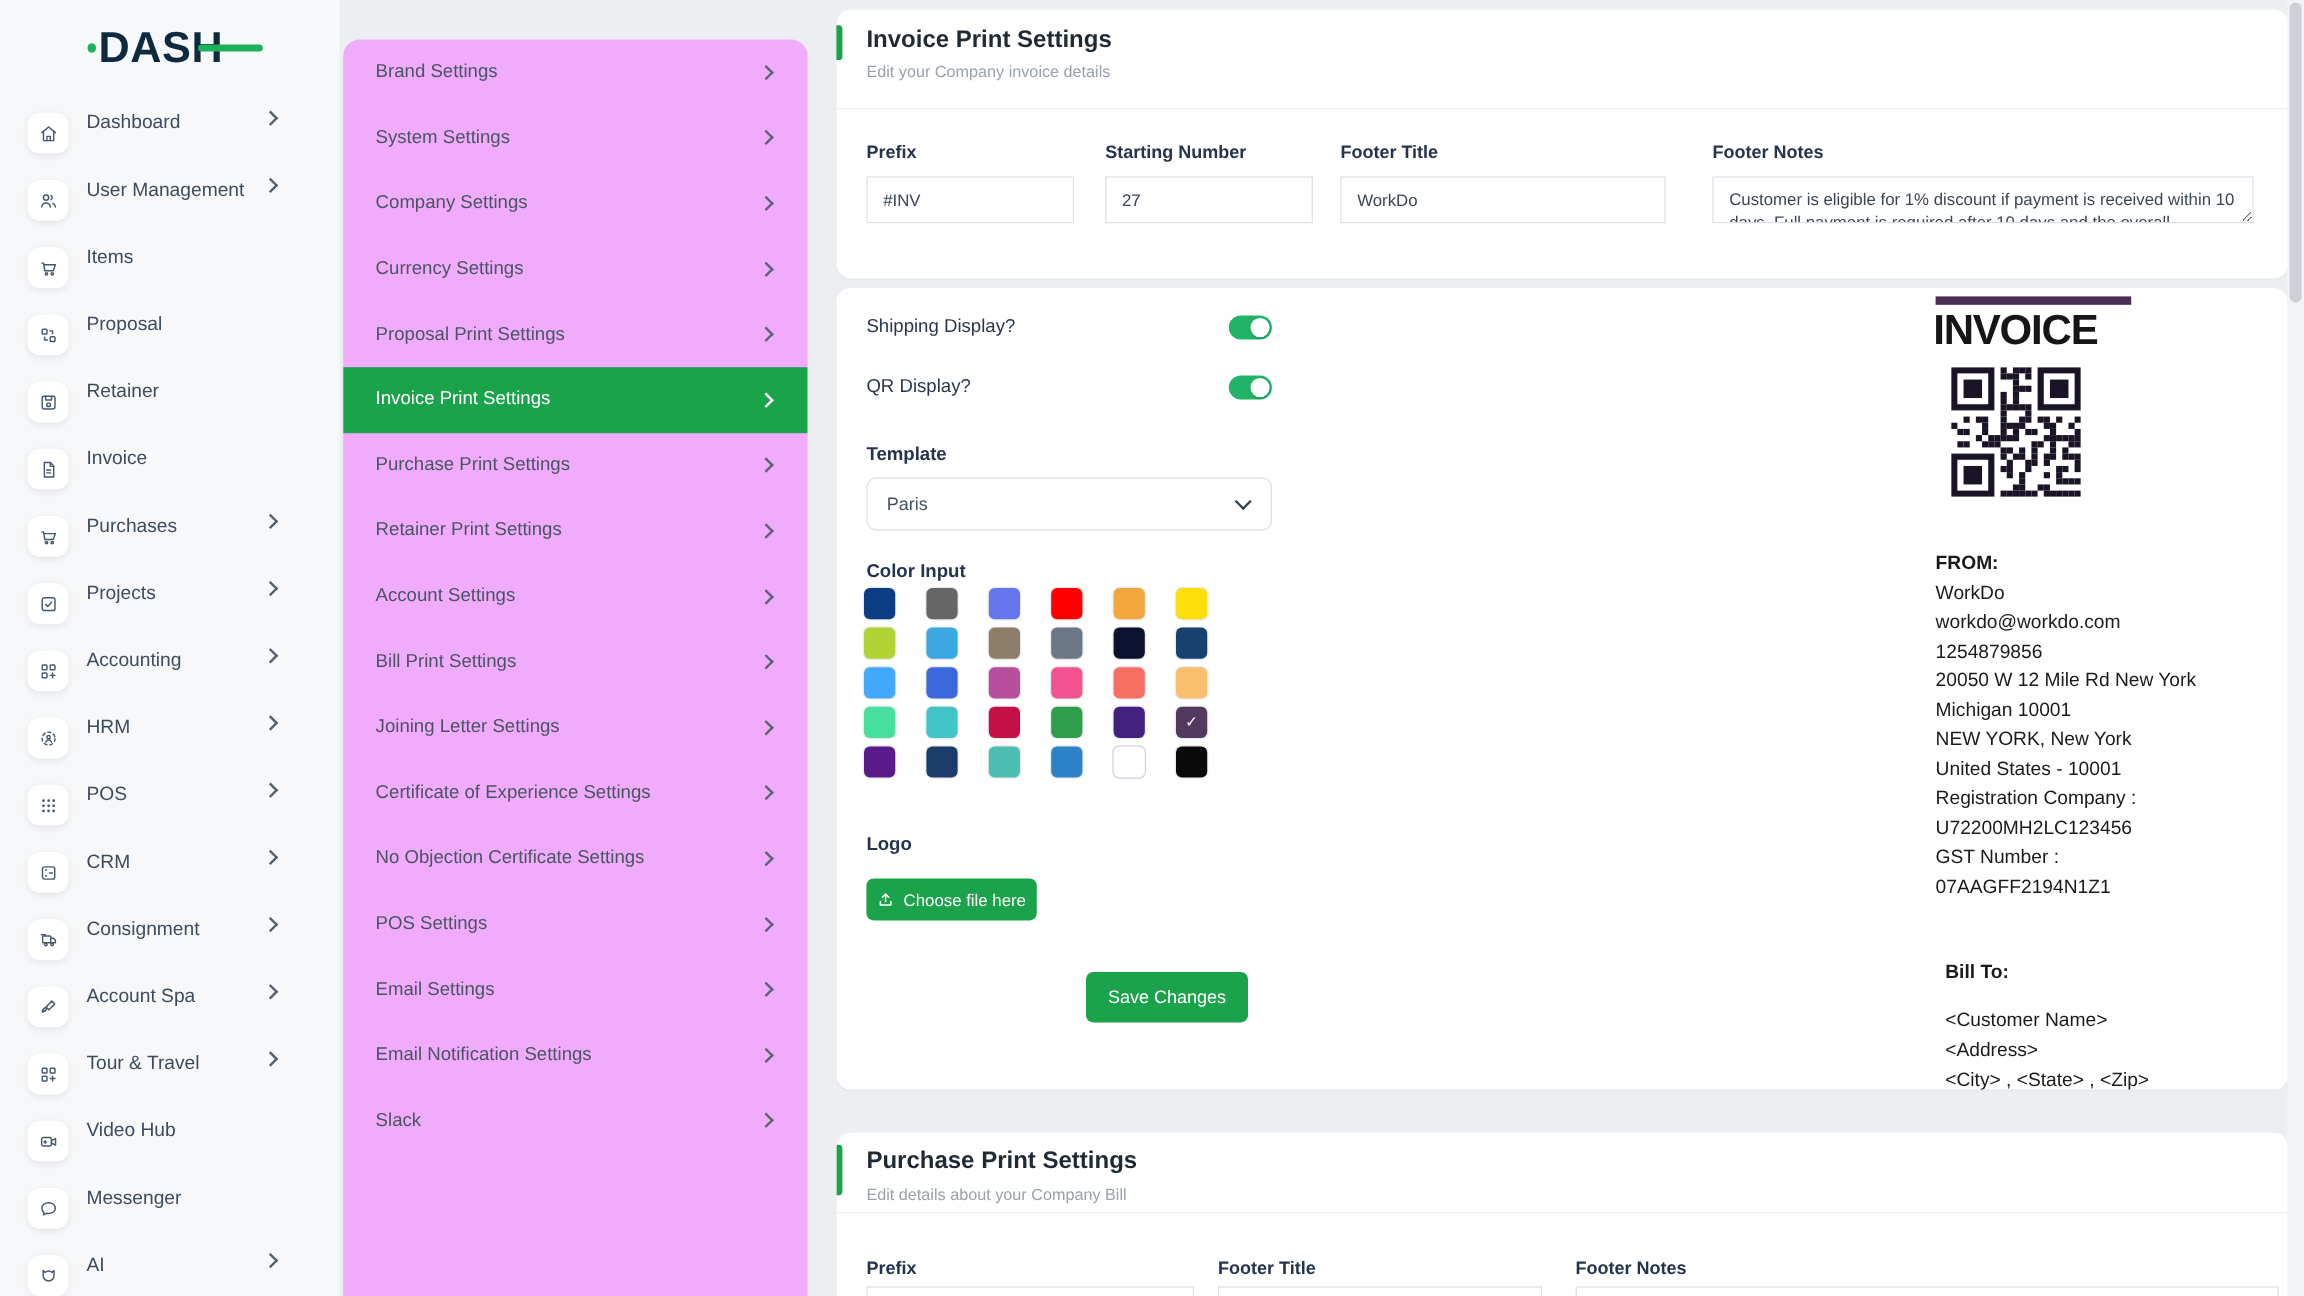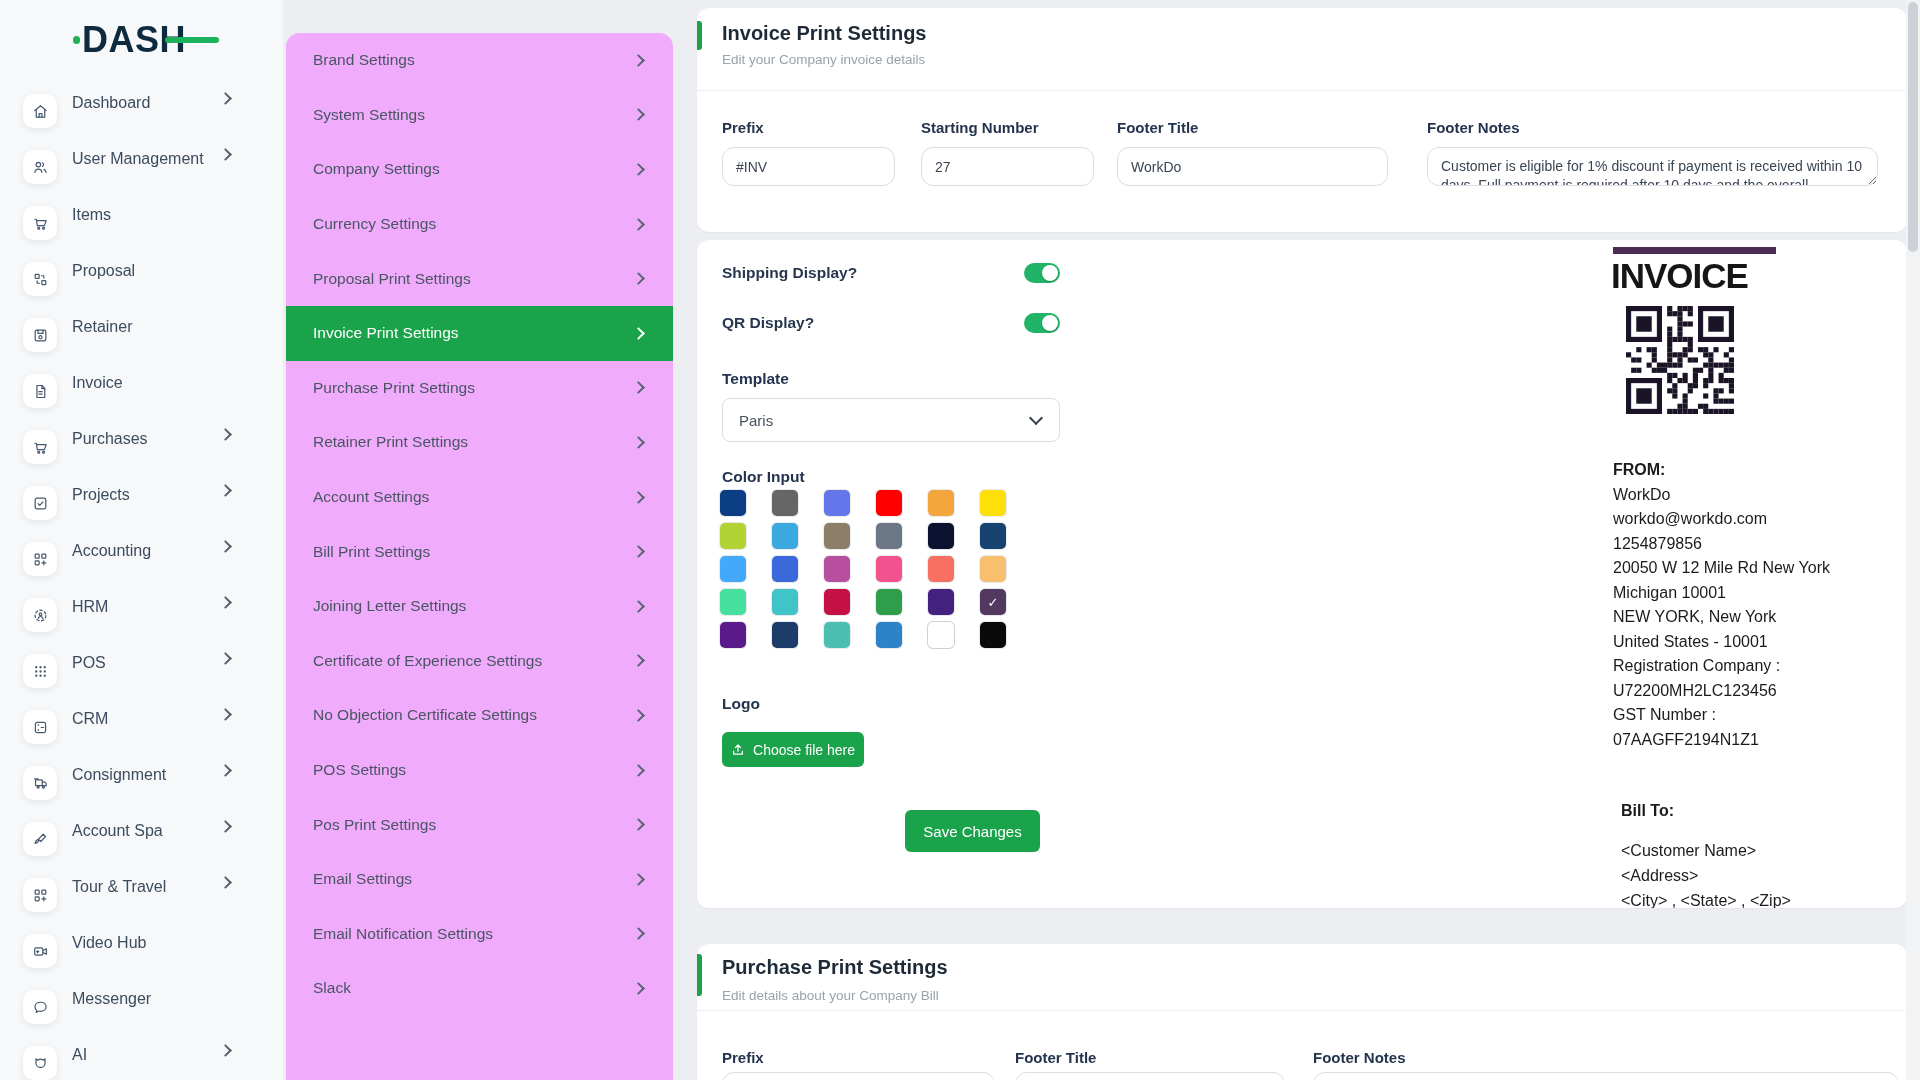--- a/index.html
+++ b/index.html
@@ -34,30 +34,30 @@
   .snav-item.selected{background:#1aa34a;color:#fff}
   .snav-item.selected .chev{border-color:#fff}
 
   
   .card{position:absolute;background:#fff;border-radius:12px;box-shadow:0 1px 2px rgba(0,0,0,.04)}
   .accent{position:absolute;left:0;width:5px;background:#1aa34a;border-radius:0 3px 3px 0}
   .card-title{position:absolute;left:25px;font-size:20px;font-weight:700;color:#1f2a37}
   .card-sub{position:absolute;left:25px;font-size:13.5px;color:#98a2ac}
   .divider{position:absolute;left:0;width:100%;border-top:1px solid #eef1f4}
   .f-label{position:absolute;font-size:15px;font-weight:700;color:#24334e}
-  .f-input{position:absolute;height:39px;border:1px solid #d9dee5;border-radius:12px;background:#fff;
+  .f-input{position:absolute;height:39px;border:1px solid #d9dee5;border-radius:0;background:#fff;
            font-family:inherit;font-size:14px;color:#3a4553;padding:0 13px;box-sizing:border-box;outline:none}
   textarea.f-input{padding:9px 13px;line-height:19px;resize:vertical;overflow:hidden}
 
   
   #card1{left:697px;top:8px;width:1210px;height:224px}
   
   #card2{left:697px;top:240px;width:1210px;height:668px;border-radius:12px}
   .toggle-row{position:absolute;left:25px;width:338px;display:flex;align-items:center;justify-content:space-between}
-  .t-label{font-size:15.5px;font-weight:700;color:#28374f}
+  .t-label{font-size:15.5px;font-weight:400;color:#28374f}
   .toggle{position:relative;width:36px;height:20px;border-radius:11px;background:#21b468;cursor:pointer}
   .toggle .knob{position:absolute;right:2px;top:2px;width:16px;height:16px;border-radius:50%;background:#fff;
                 box-shadow:0 1px 2px rgba(0,0,0,.25)}
   .select{position:absolute;left:25px;width:338px;height:44px;border:1px solid #d9dee5;border-radius:8px;
           display:flex;align-items:center;padding:0 16px;box-sizing:border-box;font-size:15px;color:#45525f;cursor:pointer}
   .select .chev{position:absolute;right:18px;width:8px;height:8px;transform:rotate(45deg);margin-top:-4px;border-color:#343f4c}
   .swatches{position:absolute;left:23px;display:grid;grid-template-columns:repeat(6,26px);column-gap:26px;row-gap:7px}
   .swatch{width:26px;height:26px;border-radius:5px;cursor:pointer;position:relative;box-shadow:0 0 0 1px rgba(160,170,185,.25)}
   .swatch .ck{position:absolute;inset:0;display:flex;align-items:center;justify-content:center;
               color:#fff;font-size:13px;font-weight:700}
@@ -347,24 +347,20 @@
       <div class="snav-item">
         <span>Certificate of Experience Settings</span>
         <span class="chev"></span>
       </div>
       <div class="snav-item">
         <span>No Objection Certificate Settings</span>
         <span class="chev"></span>
       </div>
       <div class="snav-item">
         <span>POS Settings</span>
-        <span class="chev"></span>
-      </div>
-      <div class="snav-item">
-        <span>Pos Print Settings</span>
         <span class="chev"></span>
       </div>
       <div class="snav-item">
         <span>Email Settings</span>
         <span class="chev"></span>
       </div>
       <div class="snav-item">
         <span>Email Notification Settings</span>
         <span class="chev"></span>
       </div>

